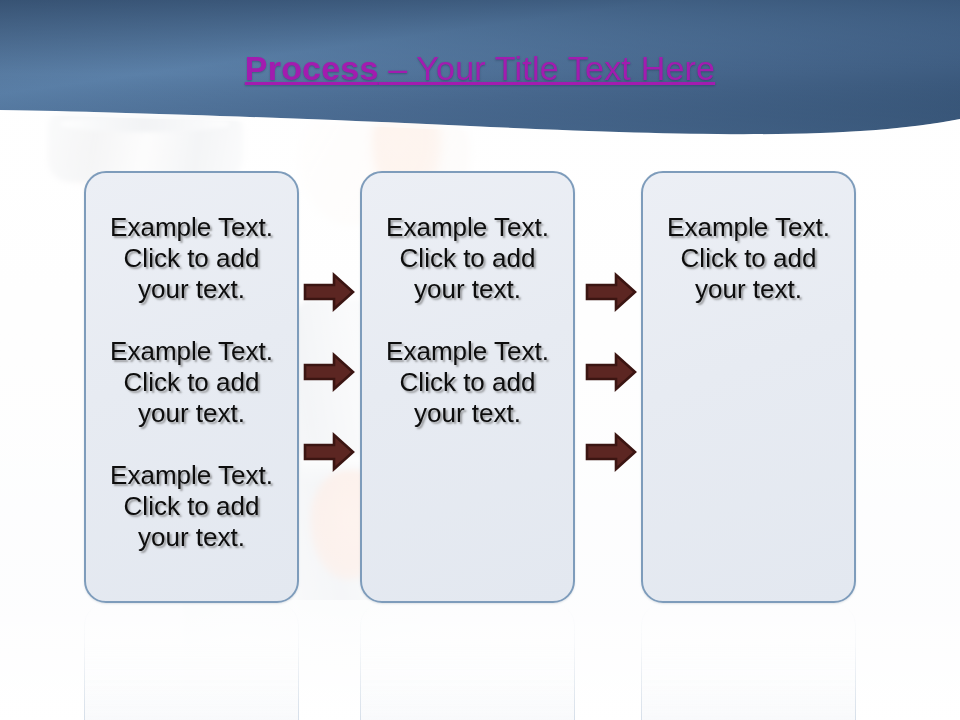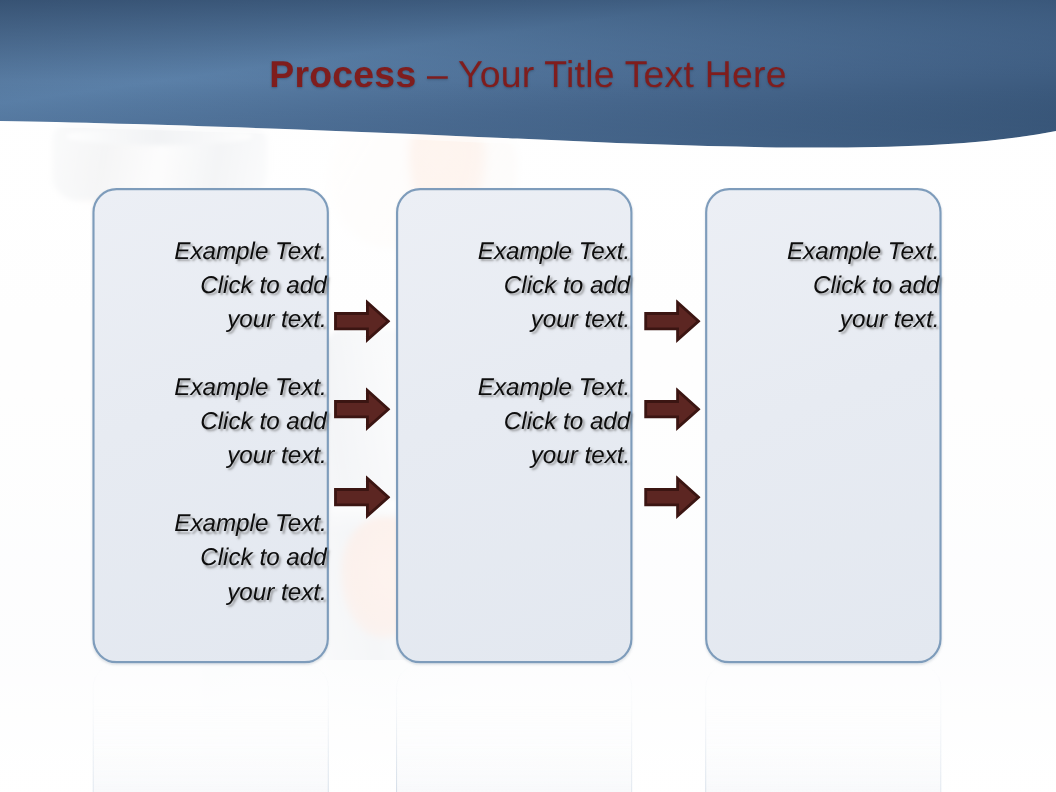--- a/index.html
+++ b/index.html
@@ -130,46 +130,46 @@
     left: 0; top: 0;
     width: 960px; height: 150px;
   }
   .banner svg { display: block; }
 
   .title {
     position: absolute;
     left: 0; top: 48px;
     width: 960px;
     text-align: center;
-    color: #7f1d1d;
+    color: #a21caf;
     font-size: 34px;
     line-height: 40px;
     letter-spacing: 0.2px;
     white-space: nowrap;
     text-shadow: 0 1px 2px rgba(20,40,62,0.35);
+    text-decoration: underline;
   }
   .title .strong { font-weight: bold; }
   .title .rest   { font-weight: normal; }
 
   
   .box {
     position: absolute;
     box-sizing: border-box;
     border: 2px solid #7e9cbb;
     border-radius: 22px;
     background: linear-gradient(160deg, #eceff5 0%, #e7ebf2 45%, #e3e8f0 100%);
     box-shadow: 0 1px 2px rgba(90,110,135,0.18);
   }
   .box-text {
     position: absolute;
     left: 0;
     width: 100%;
-    text-align: right;
-    font-style: italic;
-    font-size: 22px;
+    text-align: center;
+    font-size: 26px;
     line-height: 31px;
     color: #0d0d0d;
     text-shadow: 2px 2px 2px rgba(90,90,90,0.55);
     white-space: pre-line;
   }
 
   
   .reflection {
     position: absolute;
     box-sizing: border-box;

